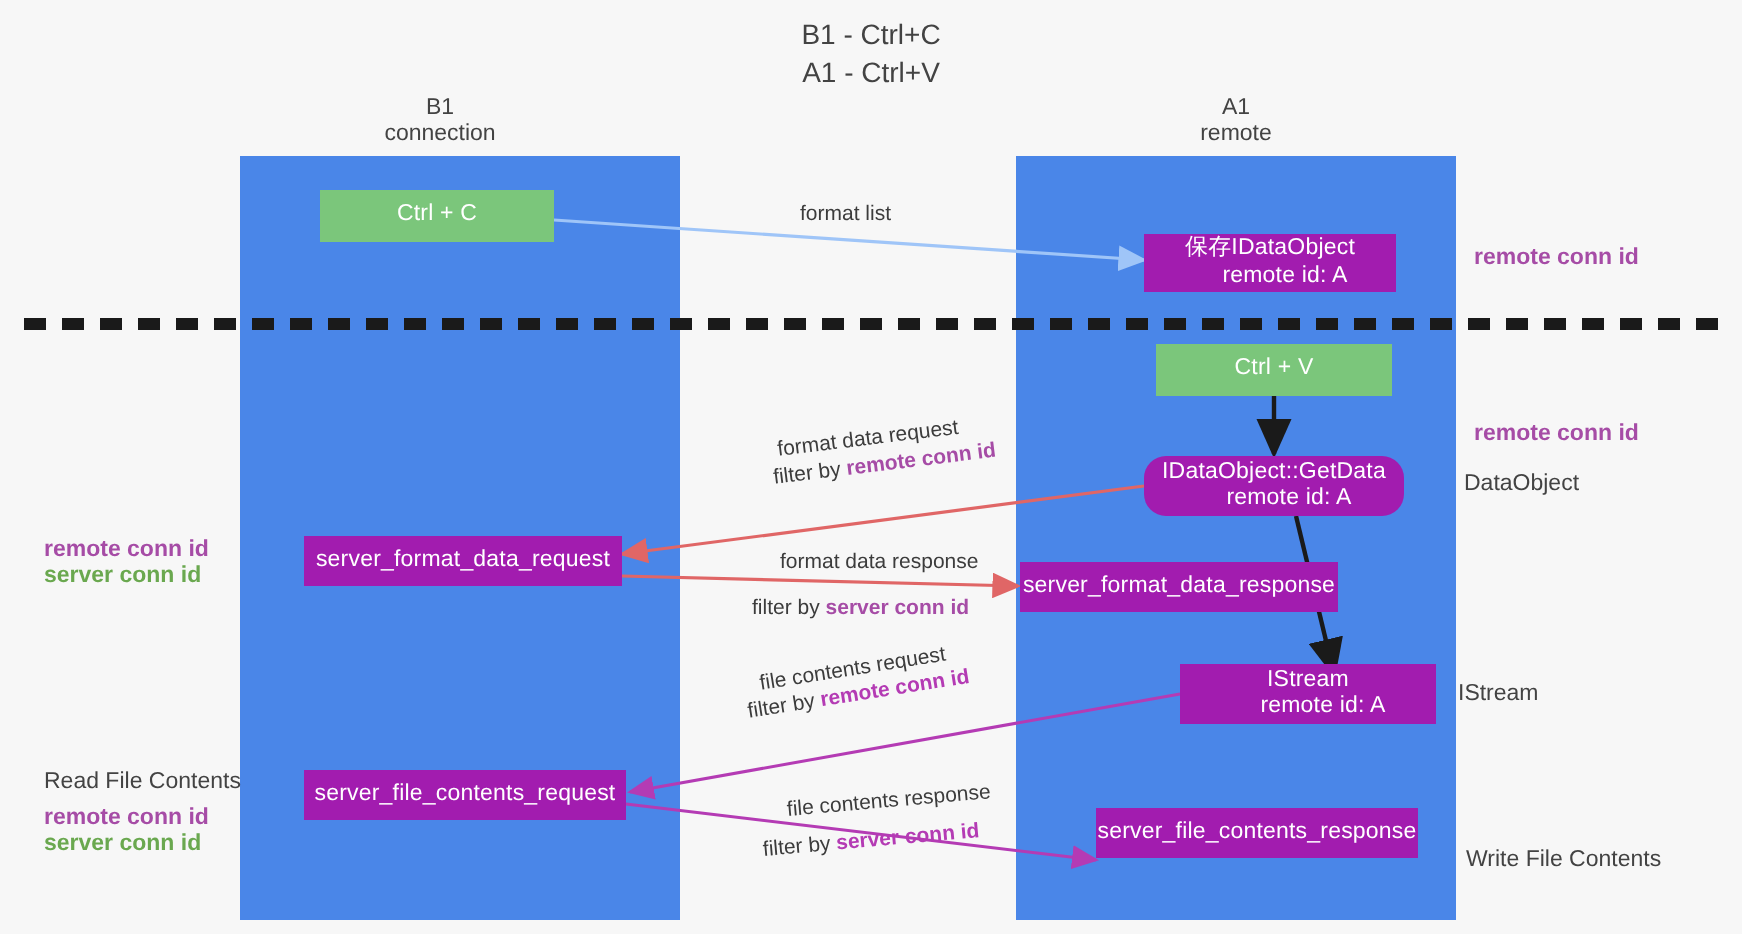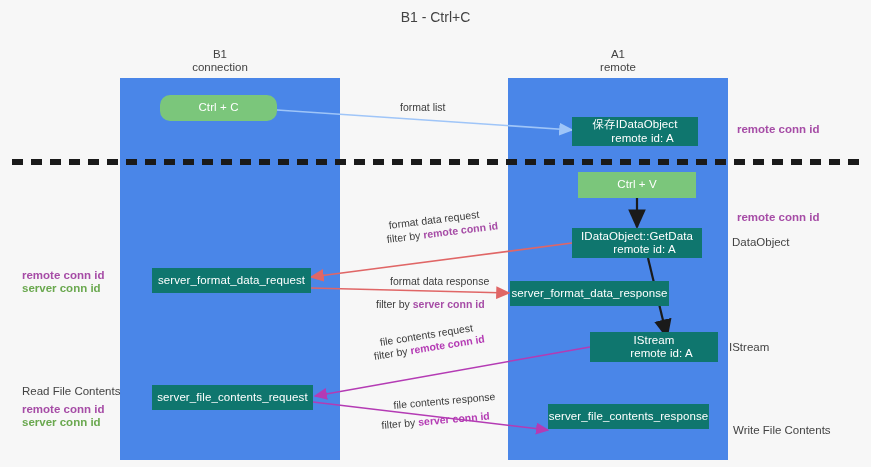--- a/index.html
+++ b/index.html
@@ -34,21 +34,21 @@
     align-items:center;
     justify-content:center;
     flex-direction:column;
     color:#ffffff;
     font-size:11.5px;
     line-height:13.5px;
     text-align:center;
     letter-spacing:0.1px;
   }
   .node.green{background:#7bc67b;}
-  .node.orange{background:#0f766e;}
+  .node.orange{background:#a21caf;}
   .node .l2{font-size:11.5px;padding-left:15px;}
 
   
   .side{
     position:absolute;
     font-size:11.5px;
     line-height:13.5px;
     white-space:nowrap;
   }
   .side.purple{color:#a64ca6;font-weight:bold;}
@@ -76,20 +76,21 @@
   }
 
   svg.overlay{position:absolute;left:0;top:0;width:871px;height:467px;pointer-events:none;}
 </style>
 </head>
 <body>
 
 <div id="stage">
 
   <div class="title" style="left:0;top:8px;">B1 - Ctrl+C</div>
+  <div class="title" style="left:0;top:27px;">A1 - Ctrl+V</div>
 
   <div class="col-head" style="left:150px;top:48px;width:140px;">B1</div>
   <div class="col-head" style="left:150px;top:61px;width:140px;">connection</div>
   <div class="col-head" style="left:548px;top:48px;width:140px;">A1</div>
   <div class="col-head" style="left:548px;top:61px;width:140px;">remote</div>
 
   <div class="column" style="left:120px;top:78px;width:220px;height:382px;"></div>
   <div class="column" style="left:508px;top:78px;width:220px;height:382px;"></div>
 
   <svg class="overlay" viewBox="0 0 871 467">
@@ -118,42 +119,42 @@
 
     <path d="M311,288 L509,293" stroke="#e06666" stroke-width="1.6" fill="none" marker-end="url(#ar-red)"></path>
 
     <path d="M648,258 L667,337" stroke="#1a1a1a" stroke-width="2.2" fill="none" marker-end="url(#ar-blk)"></path>
 
     <path d="M590,347 L315,396" stroke="#b43bb4" stroke-width="1.5" fill="none" marker-end="url(#ar-mag)"></path>
 
     <path d="M313,402 L548,430" stroke="#b43bb4" stroke-width="1.5" fill="none" marker-end="url(#ar-mag)"></path>
   </svg>
 
-  <div class="node green" style="left:160px;top:95px;width:117px;height:26px;border-radius:10px;">
+  <div class="node green" style="left:160px;top:95px;width:117px;height:26px;">
     <span>Ctrl + C</span>
   </div>
 
   <div class="node orange" style="left:152px;top:268px;width:159px;height:25px;">
     <span>server_format_data_request</span>
   </div>
 
   <div class="node orange" style="left:152px;top:385px;width:161px;height:25px;">
     <span>server_file_contents_request</span>
   </div>
 
   <div class="node orange" style="left:572px;top:117px;width:126px;height:29px;">
     <span>保存IDataObject</span>
     <span class="l2">remote id: A</span>
   </div>
 
   <div class="node green" style="left:578px;top:172px;width:118px;height:26px;">
     <span>Ctrl + V</span>
   </div>
 
-  <div class="node orange" style="left:572px;top:228px;width:130px;height:30px;">
+  <div class="node orange" style="left:572px;top:228px;width:130px;height:30px;border-radius:11px;">
     <span>IDataObject::GetData</span>
     <span class="l2">remote id: A</span>
   </div>
 
   <div class="node orange" style="left:510px;top:281px;width:159px;height:25px;">
     <span>server_format_data_response</span>
   </div>
 
   <div class="node orange" style="left:590px;top:332px;width:128px;height:30px;">
     <span>IStream</span>

